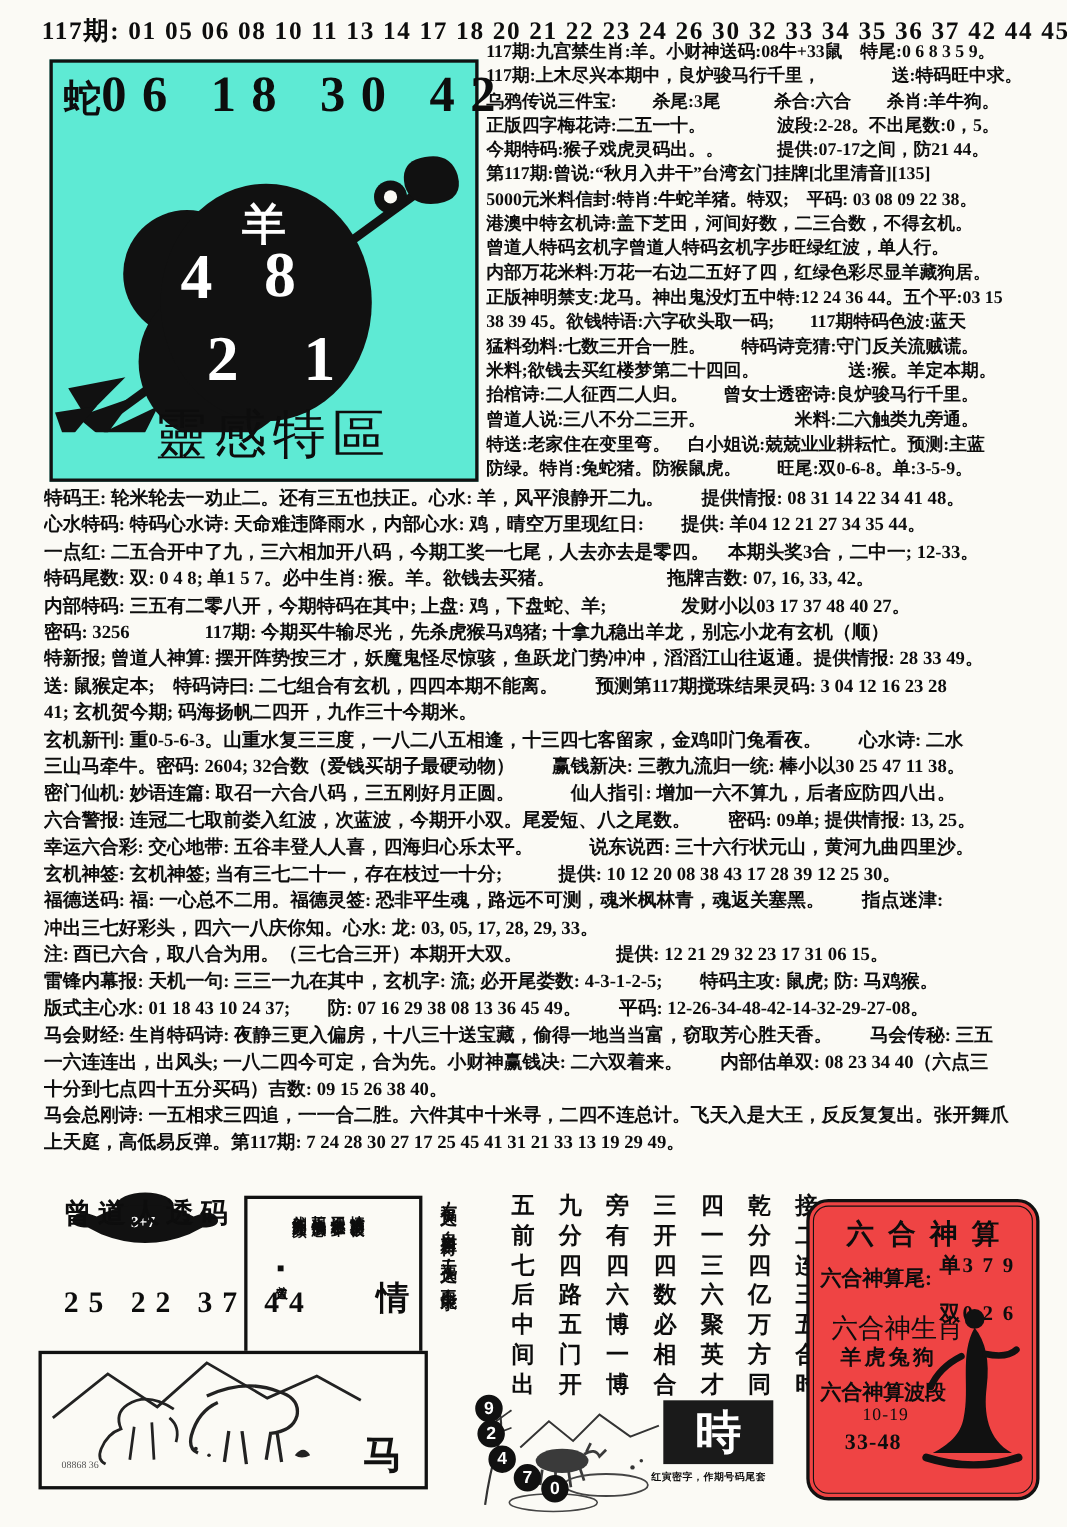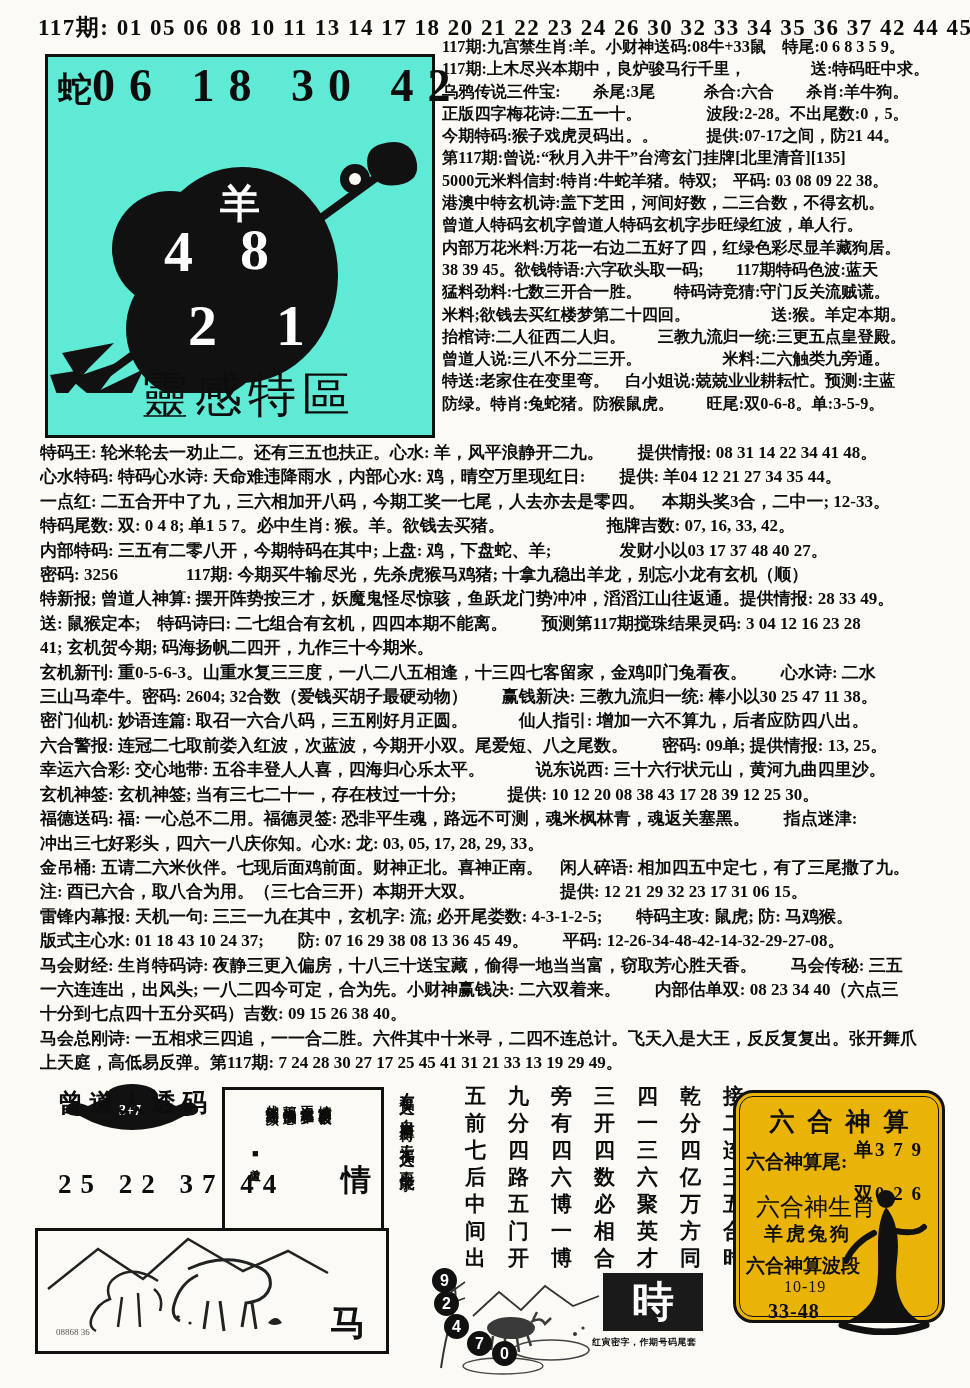--- a/index.html
+++ b/index.html
@@ -91,22 +91,22 @@
     position:absolute;left:603px;top:1273px;width:100px;height:58px;
     background:#1a1a1a;color:#fff;display:flex;align-items:center;justify-content:center;
     font-size:42px;font-weight:900;
   }
   .shi-caption{
     position:absolute;left:592px;top:1336px;font-size:9px;font-weight:700;
     letter-spacing:0.5px;white-space:nowrap;
   }
 
   .liuhe-box{
-    position:absolute;left:733px;top:1090px;width:212px;height:233px;
-    border:3px solid #111;border-radius:20px;background:#eab308;
+    position:absolute;left:733px;top:1090px;width:212px;height:274px;
+    border:3px solid #111;border-radius:20px;background:#ef4444;
   }
   .liuhe-box::before{
     content:"";position:absolute;inset:3px;border:1.5px solid #111;border-radius:14px;pointer-events:none;
   }
   .lh-title{position:absolute;left:0;top:12px;width:100%;text-align:center;
     font-size:25px;font-weight:900;letter-spacing:13px;text-indent:13px;white-space:nowrap;}
   .lh-tail-label{position:absolute;left:10px;top:56px;font-size:19px;font-weight:900;white-space:nowrap;}
   .lh-tail-odd{position:absolute;left:118px;top:44px;font-size:19px;font-weight:900;letter-spacing:2px;white-space:nowrap;}
   .lh-tail-even{position:absolute;left:118px;top:66px;font-size:19px;font-weight:700;letter-spacing:2px;white-space:nowrap;margin-top:22px;}
   .lh-zlabel{position:absolute;left:20px;top:98px;font-size:24px;font-weight:400;white-space:nowrap;}
@@ -155,24 +155,25 @@
     <div class="line" data-name="tip-line">117期:九宫禁生肖:羊。小财神送码:08牛+33鼠　特尾:0 6 8 3 5 9。</div>
     <div class="line" data-name="tip-line">117期:上木尽兴本期中，良炉骏马行千里，　　　　送:特码旺中求。</div>
     <div class="line" data-name="tip-line">乌鸦传说三件宝:　　杀尾:3尾　　　杀合:六合　　杀肖:羊牛狗。</div>
     <div class="line" data-name="tip-line">正版四字梅花诗:二五一十。　　　　波段:2-28。不出尾数:0，5。</div>
     <div class="line" data-name="tip-line">今期特码:猴子戏虎灵码出。。　　　提供:07-17之间，防21 44。</div>
     <div class="line" data-name="tip-line">第117期:曾说:“秋月入井干”台湾玄门挂牌[北里清音][135]</div>
     <div class="line" data-name="tip-line">5000元米料信封:特肖:牛蛇羊猪。特双;　平码: 03 08 09 22 38。</div>
     <div class="line" data-name="tip-line">港澳中特玄机诗:盖下芝田，河间好数，二三合数，不得玄机。</div>
     <div class="line" data-name="tip-line">曾道人特码玄机字曾道人特码玄机字步旺绿红波，单人行。</div>
     <div class="line" data-name="tip-line">内部万花米料:万花一右边二五好了四，红绿色彩尽显羊藏狗居。</div>
+    <div class="line" data-name="tip-line">正版神明禁支:龙马。神出鬼没灯五中特:12 24 36 44。五个平:03 15</div>
     <div class="line" data-name="tip-line">38 39 45。欲钱特语:六字砍头取一码;　　117期特码色波:蓝天</div>
     <div class="line" data-name="tip-line">猛料劲料:七数三开合一胜。　　特码诗竞猜:守门反关流贼谎。</div>
     <div class="line" data-name="tip-line">米料;欲钱去买红楼梦第二十四回。　　　　　送:猴。羊定本期。</div>
-    <div class="line" data-name="tip-line">抬棺诗:二人征西二人归。　　三教九流归一统:三更五点皇登殿。</div>
+    <div class="line" data-name="tip-line">抬棺诗:二人征西二人归。　　曾女士透密诗:良炉骏马行千里。</div>
     <div class="line" data-name="tip-line">曾道人说:三八不分二三开。　　　　　米料:二六触类九旁通。</div>
     <div class="line" data-name="tip-line">特送:老家住在变里弯。　白小姐说:兢兢业业耕耘忙。预测:主蓝</div>
     <div class="line" data-name="tip-line">防绿。特肖:兔蛇猪。防猴鼠虎。　　旺尾:双0-6-8。单:3-5-9。</div>
   </div>
 
 <div class="main-block" data-name="main-tips-block">
     <div class="line" data-name="tip-line">特码王: 轮米轮去一劝止二。还有三五也扶正。心水: 羊，风平浪静开二九。　　提供情报: 08 31 14 22 34 41 48。</div>
     <div class="line" data-name="tip-line">心水特码: 特码心水诗: 天命难违降雨水，内部心水: 鸡，晴空万里现红日:　　提供: 羊04 12 21 27 34 35 44。</div>
     <div class="line" data-name="tip-line">一点红: 二五合开中了九，三六相加开八码，今期工奖一七尾，人去亦去是零四。　本期头奖3合，二中一; 12-33。</div>
     <div class="line" data-name="tip-line">特码尾数: 双: 0 4 8; 单1 5 7。必中生肖: 猴。羊。欲钱去买猪。　　　　　　拖牌吉数: 07, 16, 33, 42。</div>
@@ -182,21 +183,20 @@
     <div class="line" data-name="tip-line">送: 鼠猴定本;　特码诗曰: 二七组合有玄机，四四本期不能离。　　预测第117期搅珠结果灵码: 3 04 12 16 23 28</div>
     <div class="line" data-name="tip-line">41; 玄机贺今期; 码海扬帆二四开，九作三十今期米。</div>
     <div class="line" data-name="tip-line">玄机新刊: 重0-5-6-3。山重水复三三度，一八二八五相逢，十三四七客留家，金鸡叩门兔看夜。　　心水诗: 二水</div>
     <div class="line" data-name="tip-line">三山马牵牛。密码: 2604; 32合数（爱钱买胡子最硬动物）　　赢钱新决: 三教九流归一统: 棒小以30 25 47 11 38。</div>
     <div class="line" data-name="tip-line">密门仙机: 妙语连篇: 取召一六合八码，三五刚好月正圆。　　　仙人指引: 增加一六不算九，后者应防四八出。</div>
     <div class="line" data-name="tip-line">六合警报: 连冠二七取前娄入红波，次蓝波，今期开小双。尾爱短、八之尾数。　　密码: 09单; 提供情报: 13, 25。</div>
     <div class="line" data-name="tip-line">幸运六合彩: 交心地带: 五谷丰登人人喜，四海归心乐太平。　　　说东说西: 三十六行状元山，黄河九曲四里沙。</div>
     <div class="line" data-name="tip-line">玄机神签: 玄机神签; 当有三七二十一，存在枝过一十分;　　　提供: 10 12 20 08 38 43 17 28 39 12 25 30。</div>
     <div class="line" data-name="tip-line">福德送码: 福: 一心总不二用。福德灵签: 恐非平生魂，路远不可测，魂米枫林青，魂返关塞黑。　　指点迷津:</div>
     <div class="line" data-name="tip-line">冲出三七好彩头，四六一八庆你知。心水: 龙: 03, 05, 17, 28, 29, 33。</div>
-    <div class="line" data-name="tip-line">金吊桶: 五请二六米伙伴。七现后面鸡前面。财神正北。喜神正南。　闲人碎语: 相加四五中定七，有了三尾撒了九。</div>
     <div class="line" data-name="tip-line">注: 酉已六合，取八合为用。（三七合三开）本期开大双。　　　　　提供: 12 21 29 32 23 17 31 06 15。</div>
     <div class="line" data-name="tip-line">雷锋内幕报: 天机一句: 三三一九在其中，玄机字: 流; 必开尾娄数: 4-3-1-2-5;　　特码主攻: 鼠虎; 防: 马鸡猴。</div>
     <div class="line" data-name="tip-line">版式主心水: 01 18 43 10 24 37;　　防: 07 16 29 38 08 13 36 45 49。　　平码: 12-26-34-48-42-14-32-29-27-08。</div>
     <div class="line" data-name="tip-line">马会财经: 生肖特码诗: 夜静三更入偏房，十八三十送宝藏，偷得一地当当富，窃取芳心胜天香。　　马会传秘: 三五</div>
     <div class="line" data-name="tip-line">一六连连出，出风头; 一八二四今可定，合为先。小财神赢钱决: 二六双着来。　　内部估单双: 08 23 34 40（六点三</div>
     <div class="line" data-name="tip-line">十分到七点四十五分买码）吉数: 09 15 26 38 40。</div>
     <div class="line" data-name="tip-line">马会总刚诗: 一五相求三四追，一一合二胜。六件其中十米寻，二四不连总计。飞天入是大王，反反复复出。张开舞爪</div>
     <div class="line" data-name="tip-line">上天庭，高低易反弹。第117期: 7 24 28 30 27 17 25 45 41 31 21 33 13 19 29 49。</div>
   </div>
 

